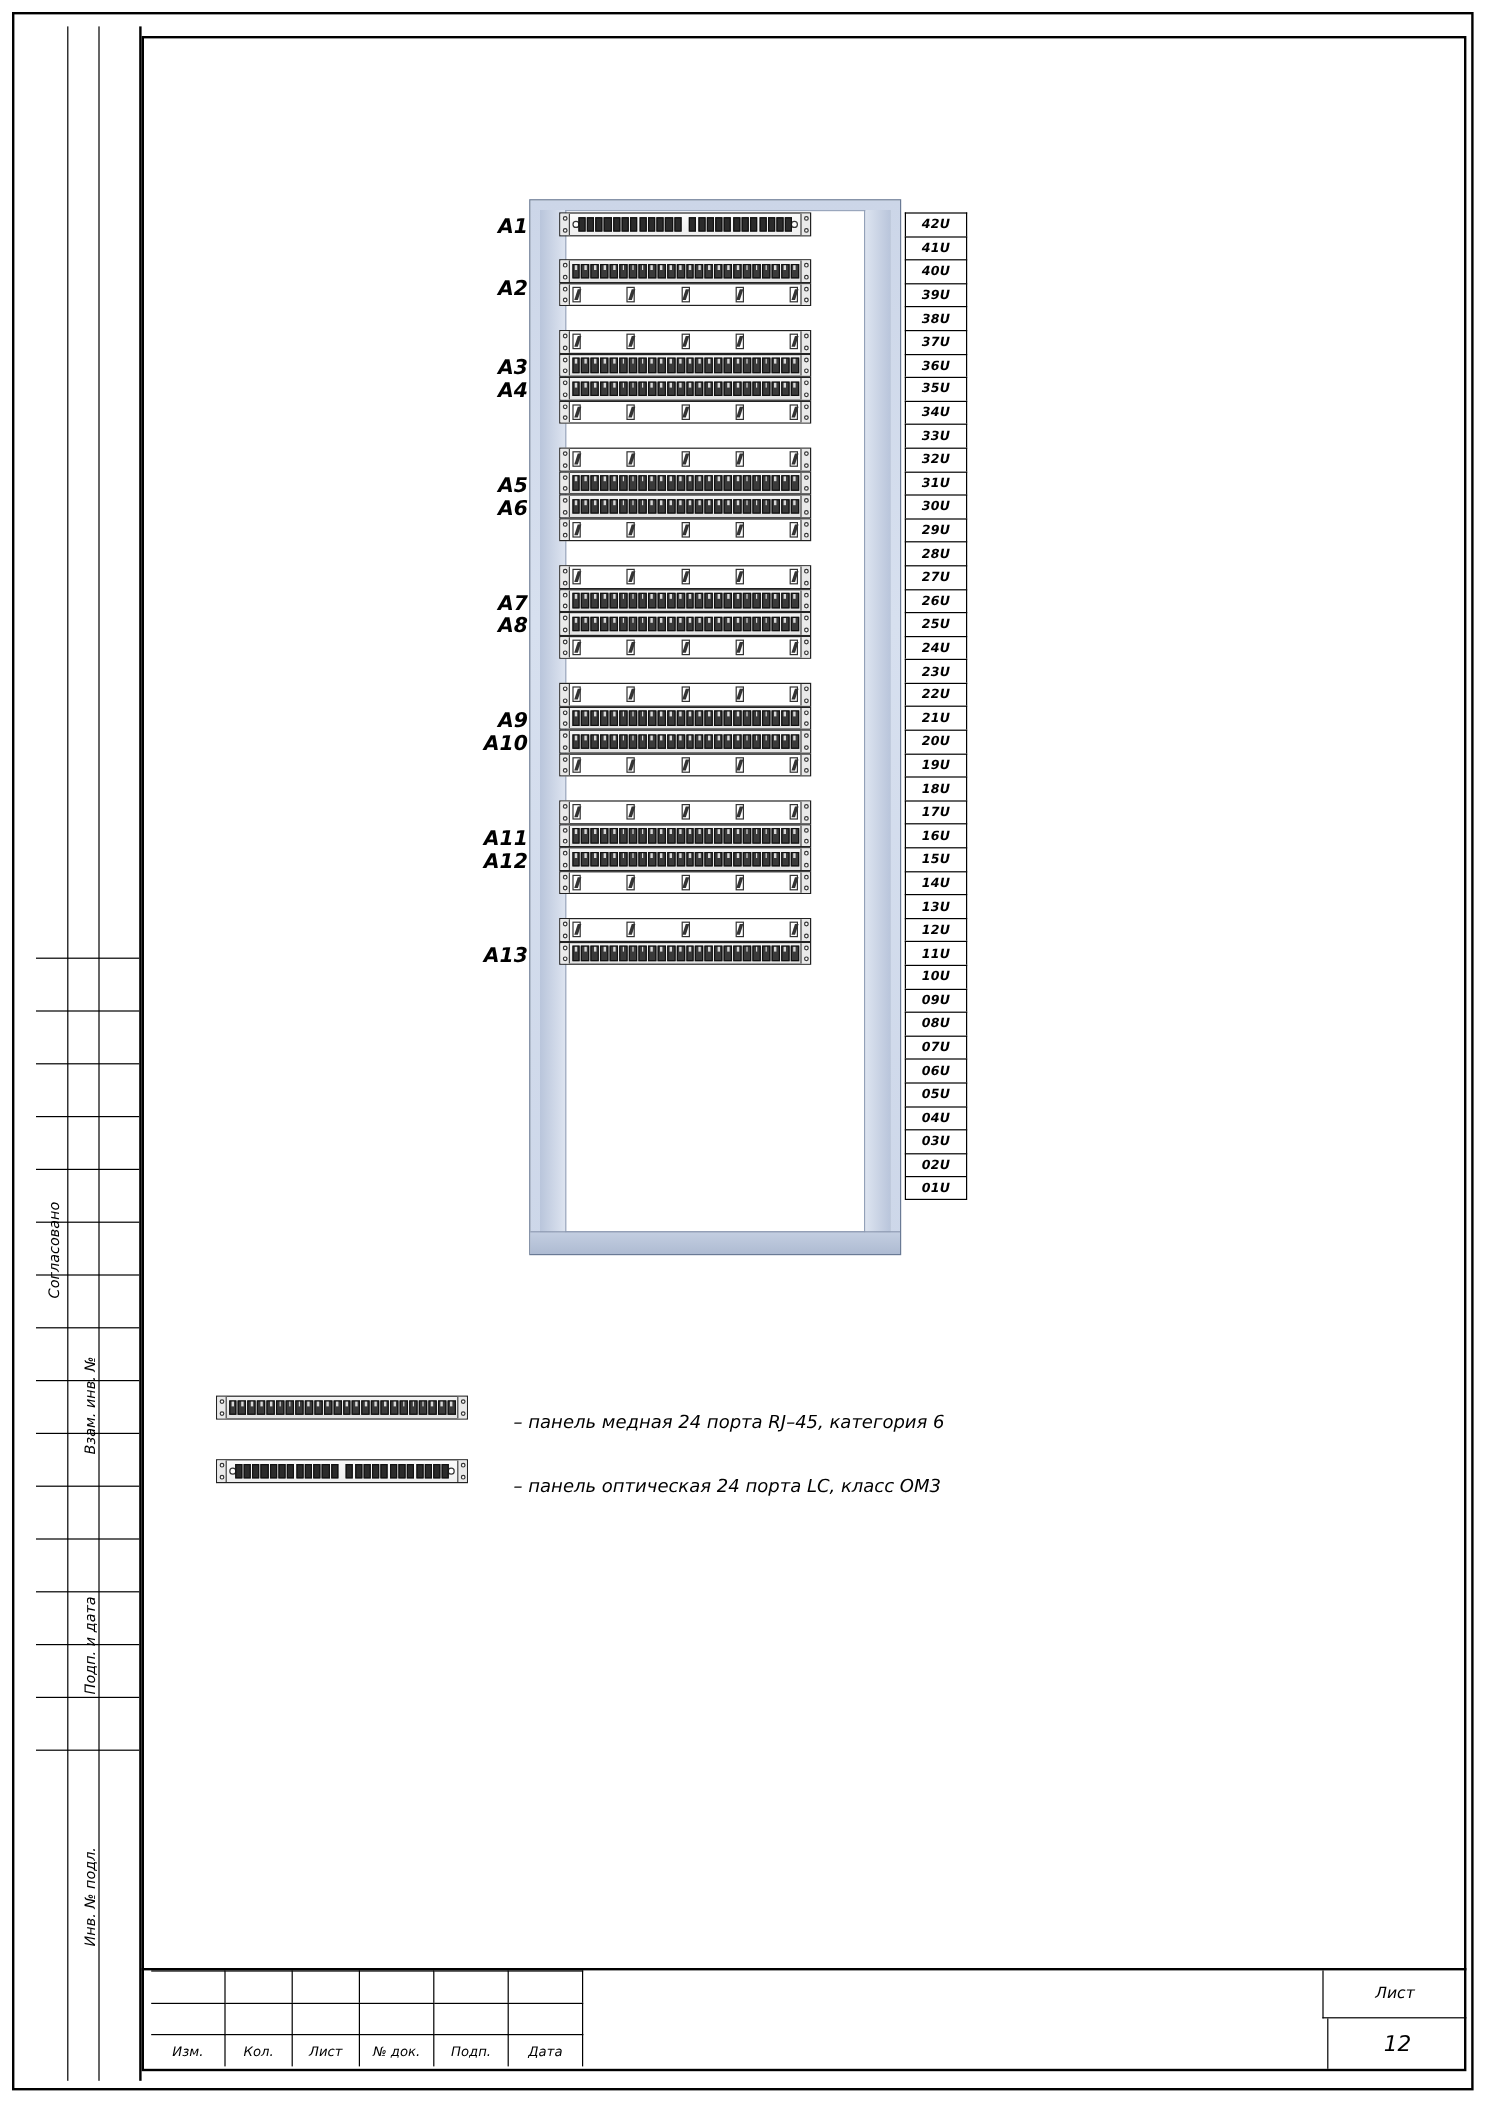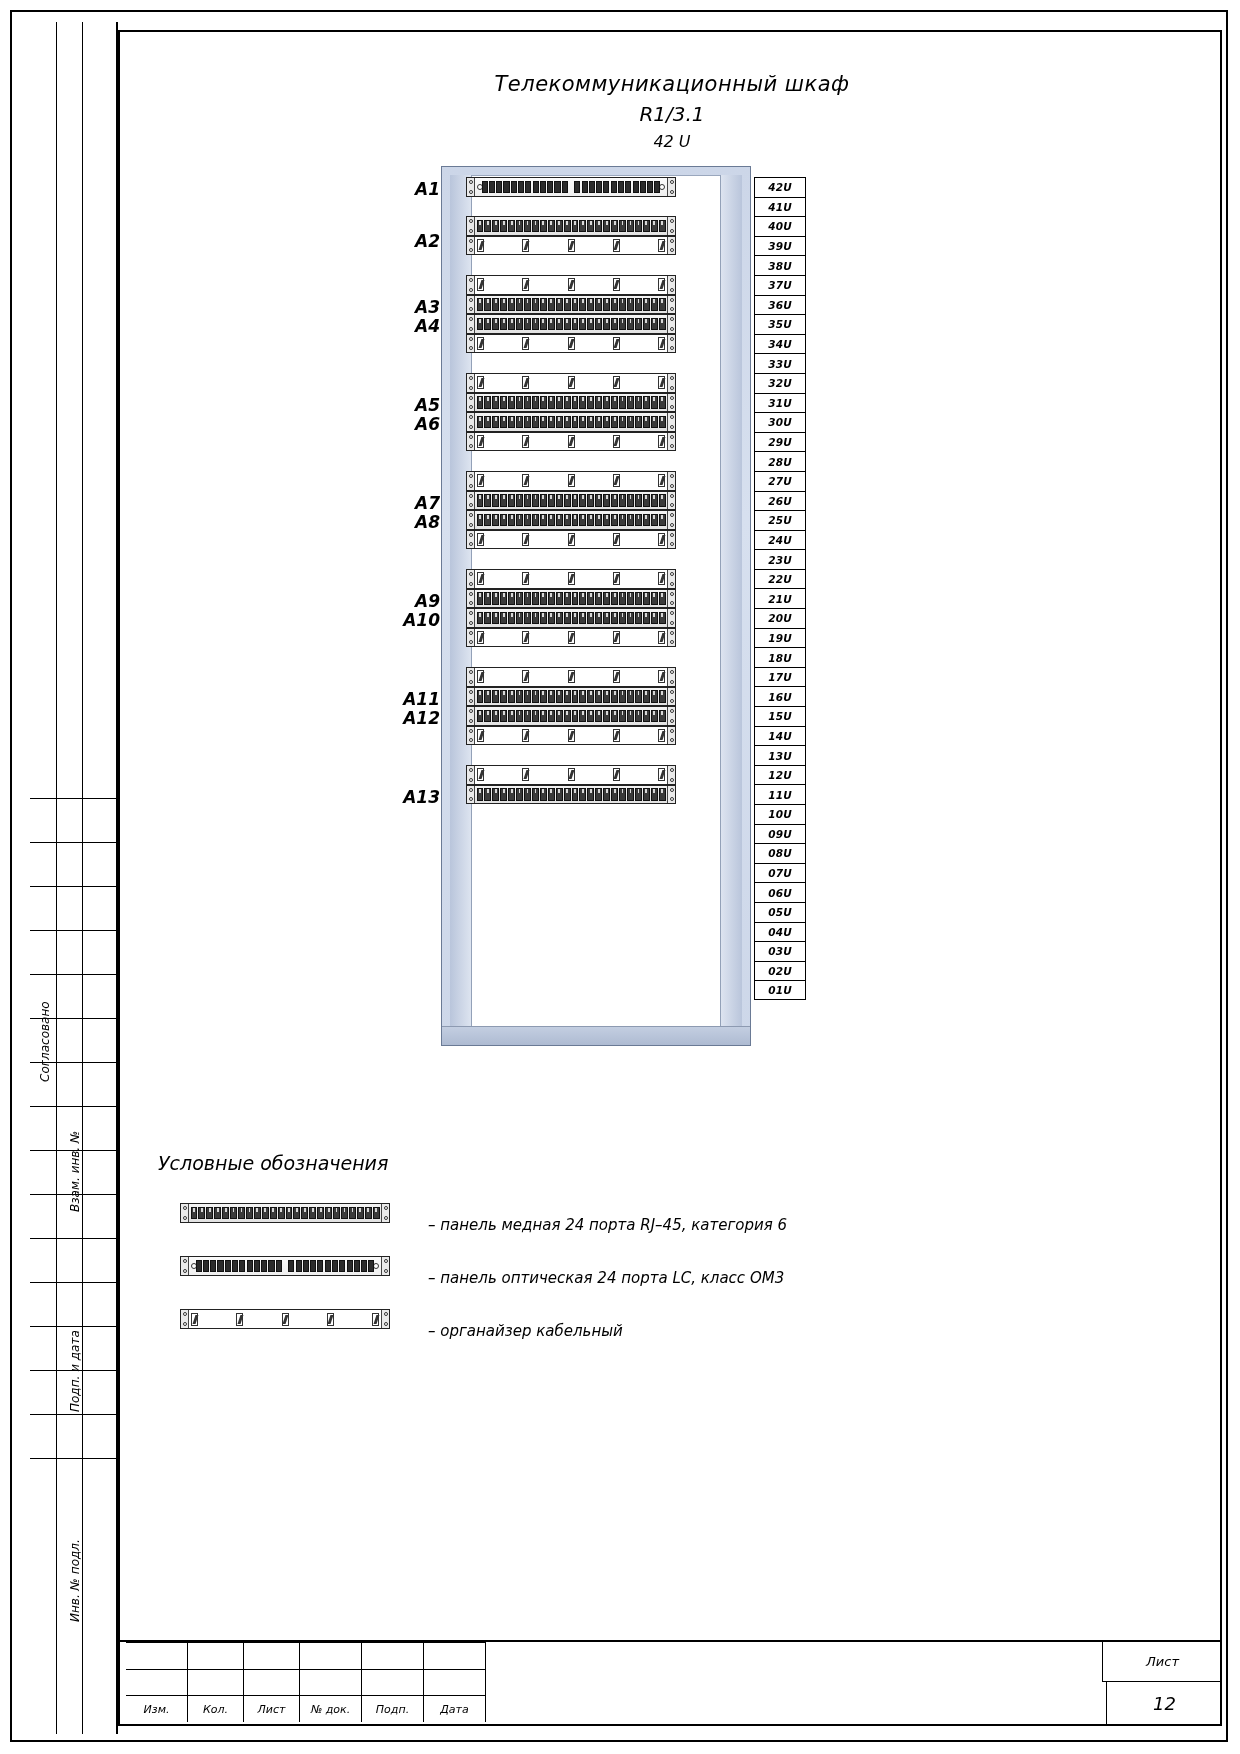--- a/index.html
+++ b/index.html
@@ -226,25 +226,20 @@
 
       <div class="vtext" style="left:8px;top:1060px">Согласовано</div>
       <div class="vtext" style="left:38px;top:1190px">Взам. инв. №</div>
       <div class="vtext" style="left:38px;top:1390px">Подп. и дата</div>
       <div class="vtext" style="left:38px;top:1600px">Инв. № подл.</div>
     </div>
   </div>
 
   <div class="inner-frame">
 
-    <div class="title-block">
-      <div class="title-1">Телекоммуникационный шкаф</div>
-      <div class="title-2">R1/3.1</div>
-      <div class="title-3">42 U</div>
-    </div>
 
     <div class="rack">
       <div class="rack-inner"></div>
       <div class="rail-left"></div>
       <div class="rail-right"></div>
       <div class="rack-base"></div>
 
       <div class="u-scale" id="u-scale">
           <div class="u-cell">42U</div>
           <div class="u-cell">41U</div>
@@ -1026,21 +1021,20 @@
                 <div class="rj"></div>
                 <div class="rj"></div>
               </div>
             </div>
             <div class="dev-label" style="top: 2px;">A13</div>
           </div>
         </div>
     </div>
 
     <div class="legend">
-      <div class="legend-title">Условные обозначения</div>
       <div id="legend-rows">
           <div class="legend-row">
             <div class="legend-sample">
               <div class="panel copper">
                 <div class="ears">
                   <div class="screw t"></div>
                   <div class="screw b"></div>
                 </div>
                 <div class="ears r">
                   <div class="screw t"></div>
@@ -1112,42 +1106,20 @@
                   <div class="lc"></div>
                   <div class="lc"></div>
                   <div class="lc"></div>
                   <div class="lc"></div>
                   <div class="lc"></div>
                   <div class="lc"></div>
                 </div>
               </div>
             </div>
             <div class="legend-text">– панель оптическая 24 порта LC, класс OM3</div>
-          </div>
-          <div class="legend-row">
-            <div class="legend-sample">
-              <div class="panel organizer">
-                <div class="ears">
-                  <div class="screw t"></div>
-                  <div class="screw b"></div>
-                </div>
-                <div class="ears r">
-                  <div class="screw t"></div>
-                  <div class="screw b"></div>
-                </div>
-                <div class="org-rings">
-                  <div class="ring"></div>
-                  <div class="ring"></div>
-                  <div class="ring"></div>
-                  <div class="ring"></div>
-                  <div class="ring"></div>
-                </div>
-              </div>
-            </div>
-            <div class="legend-text">– органайзер кабельный</div>
           </div>
         </div>
     </div>
 
   </div>
 
   <div class="bstamp">
     <div id="bstamp-cells">
         <div class="bs-cell" style="left: 8px; top: 0px; width: 62px; height: 27px;"></div>
         <div class="bs-cell" style="left: 8px; top: 27px; width: 62px; height: 27px;"></div>

